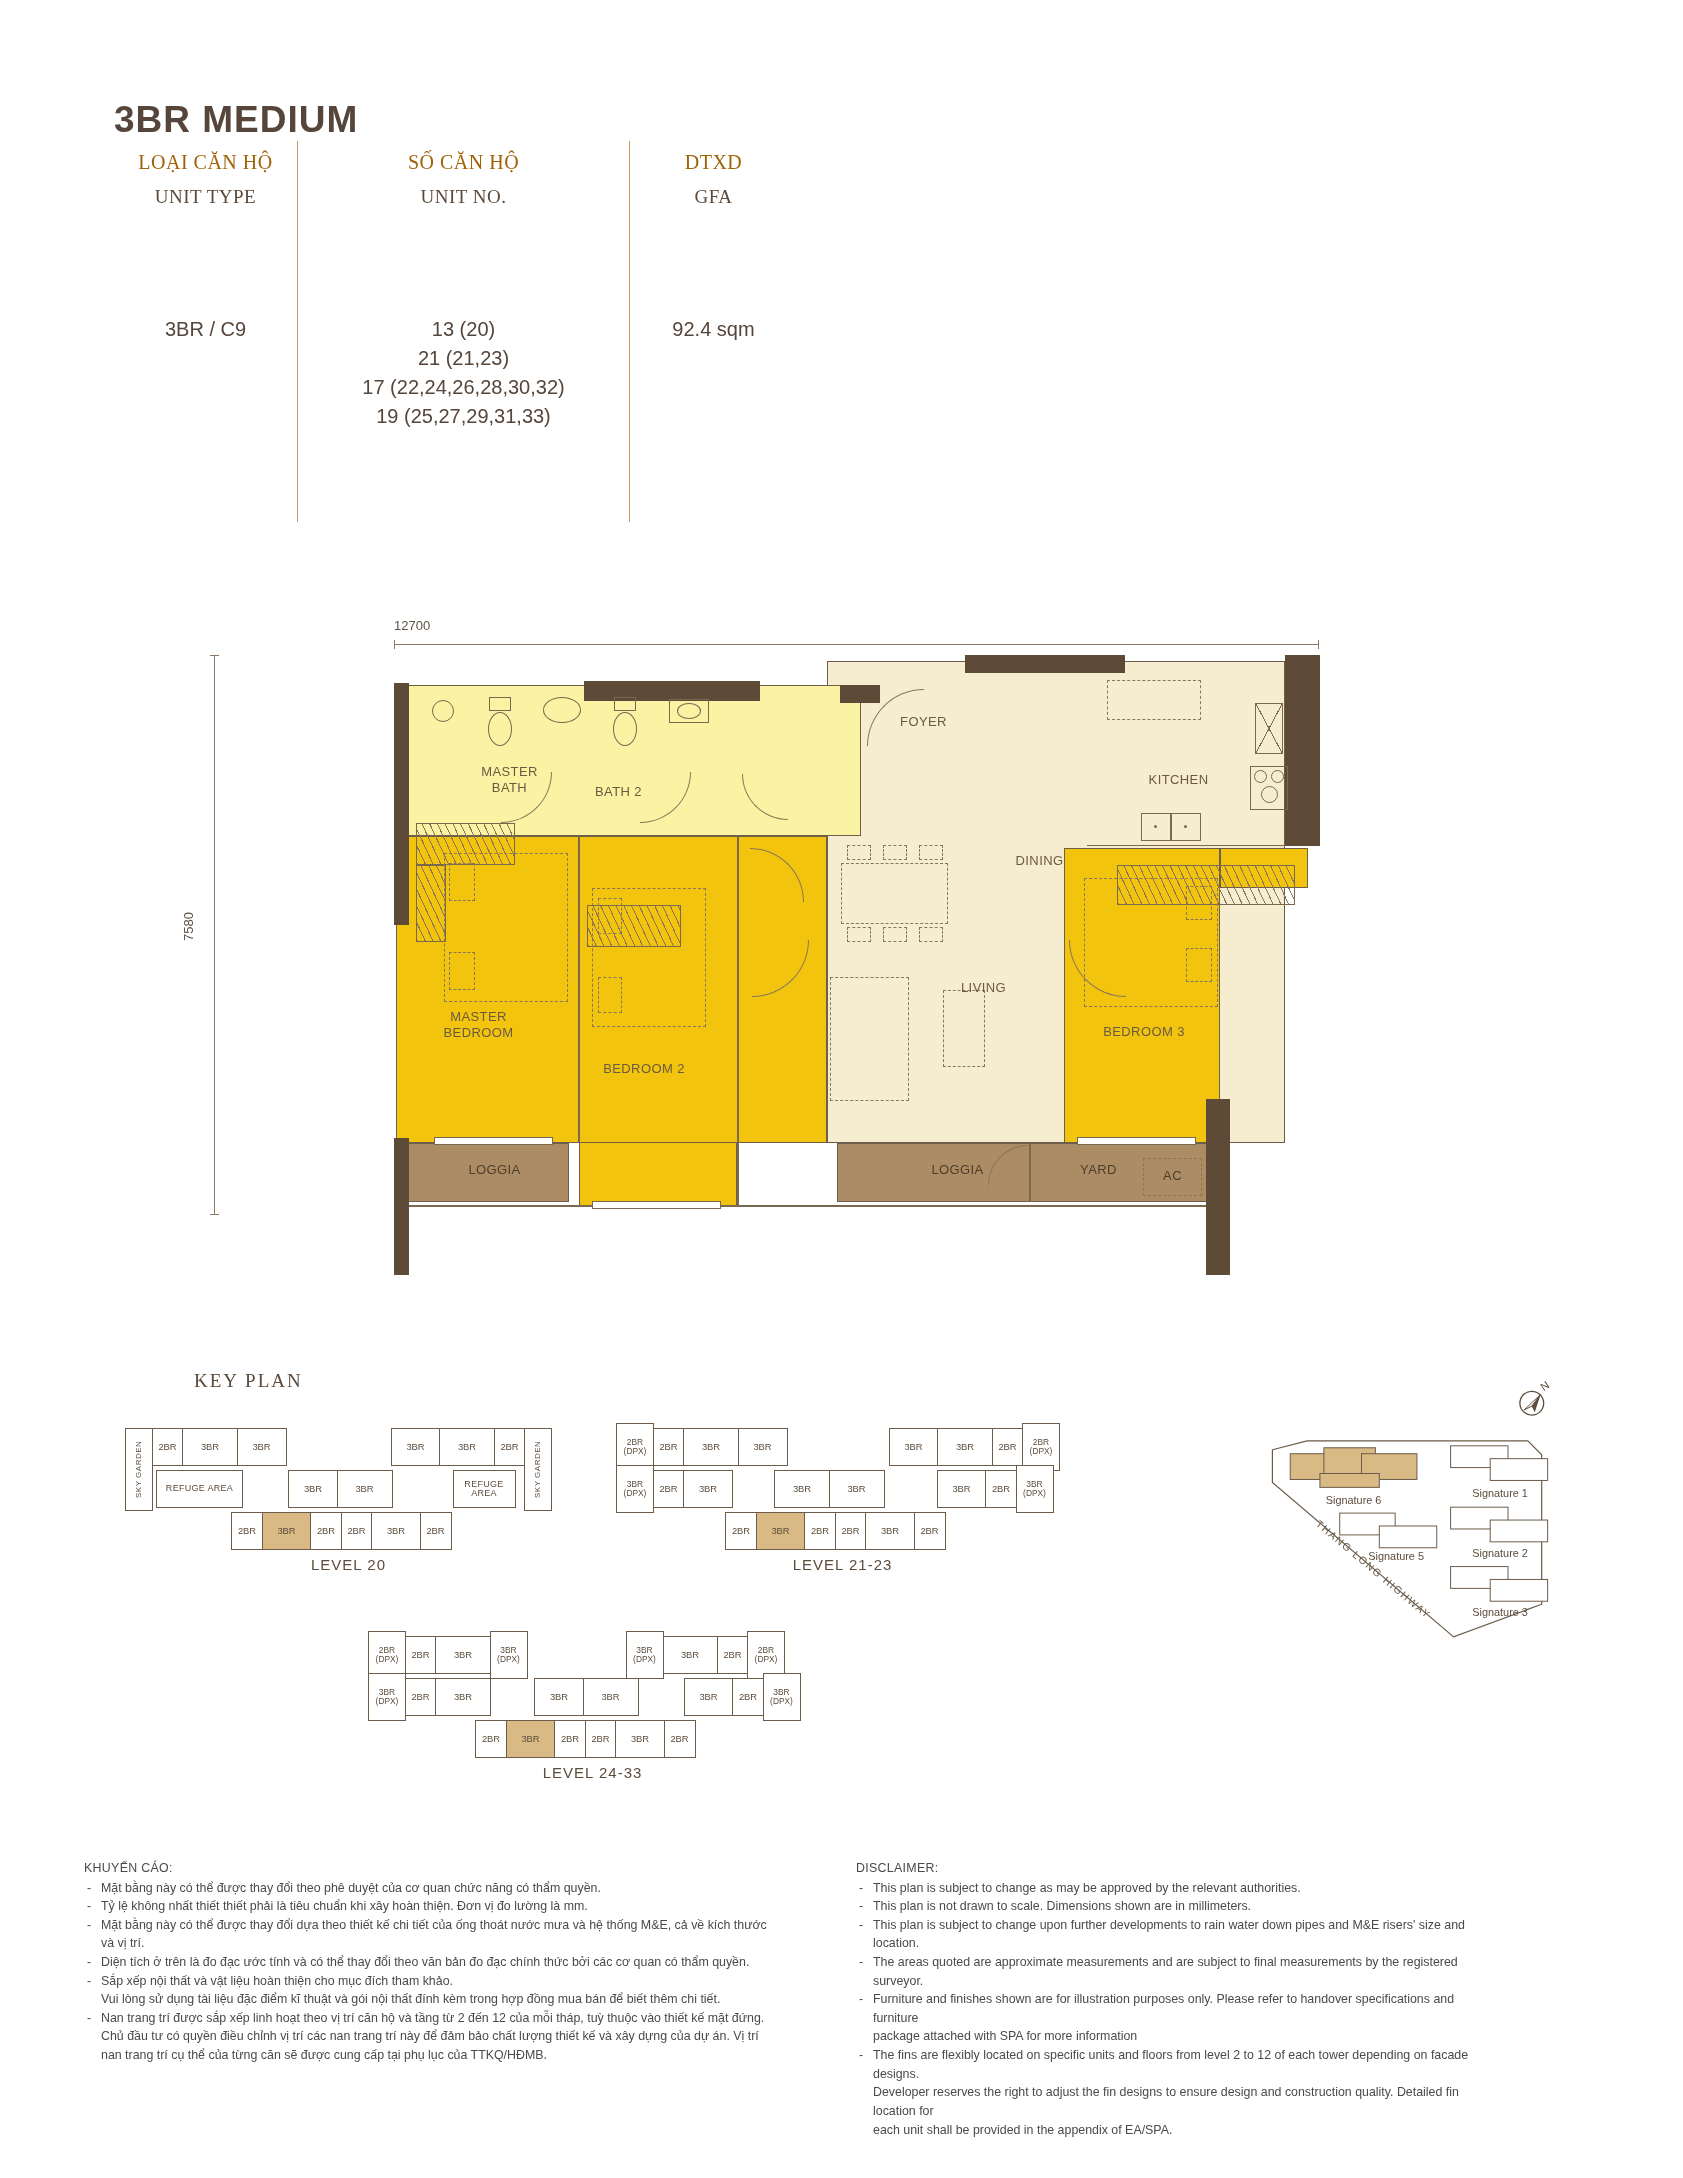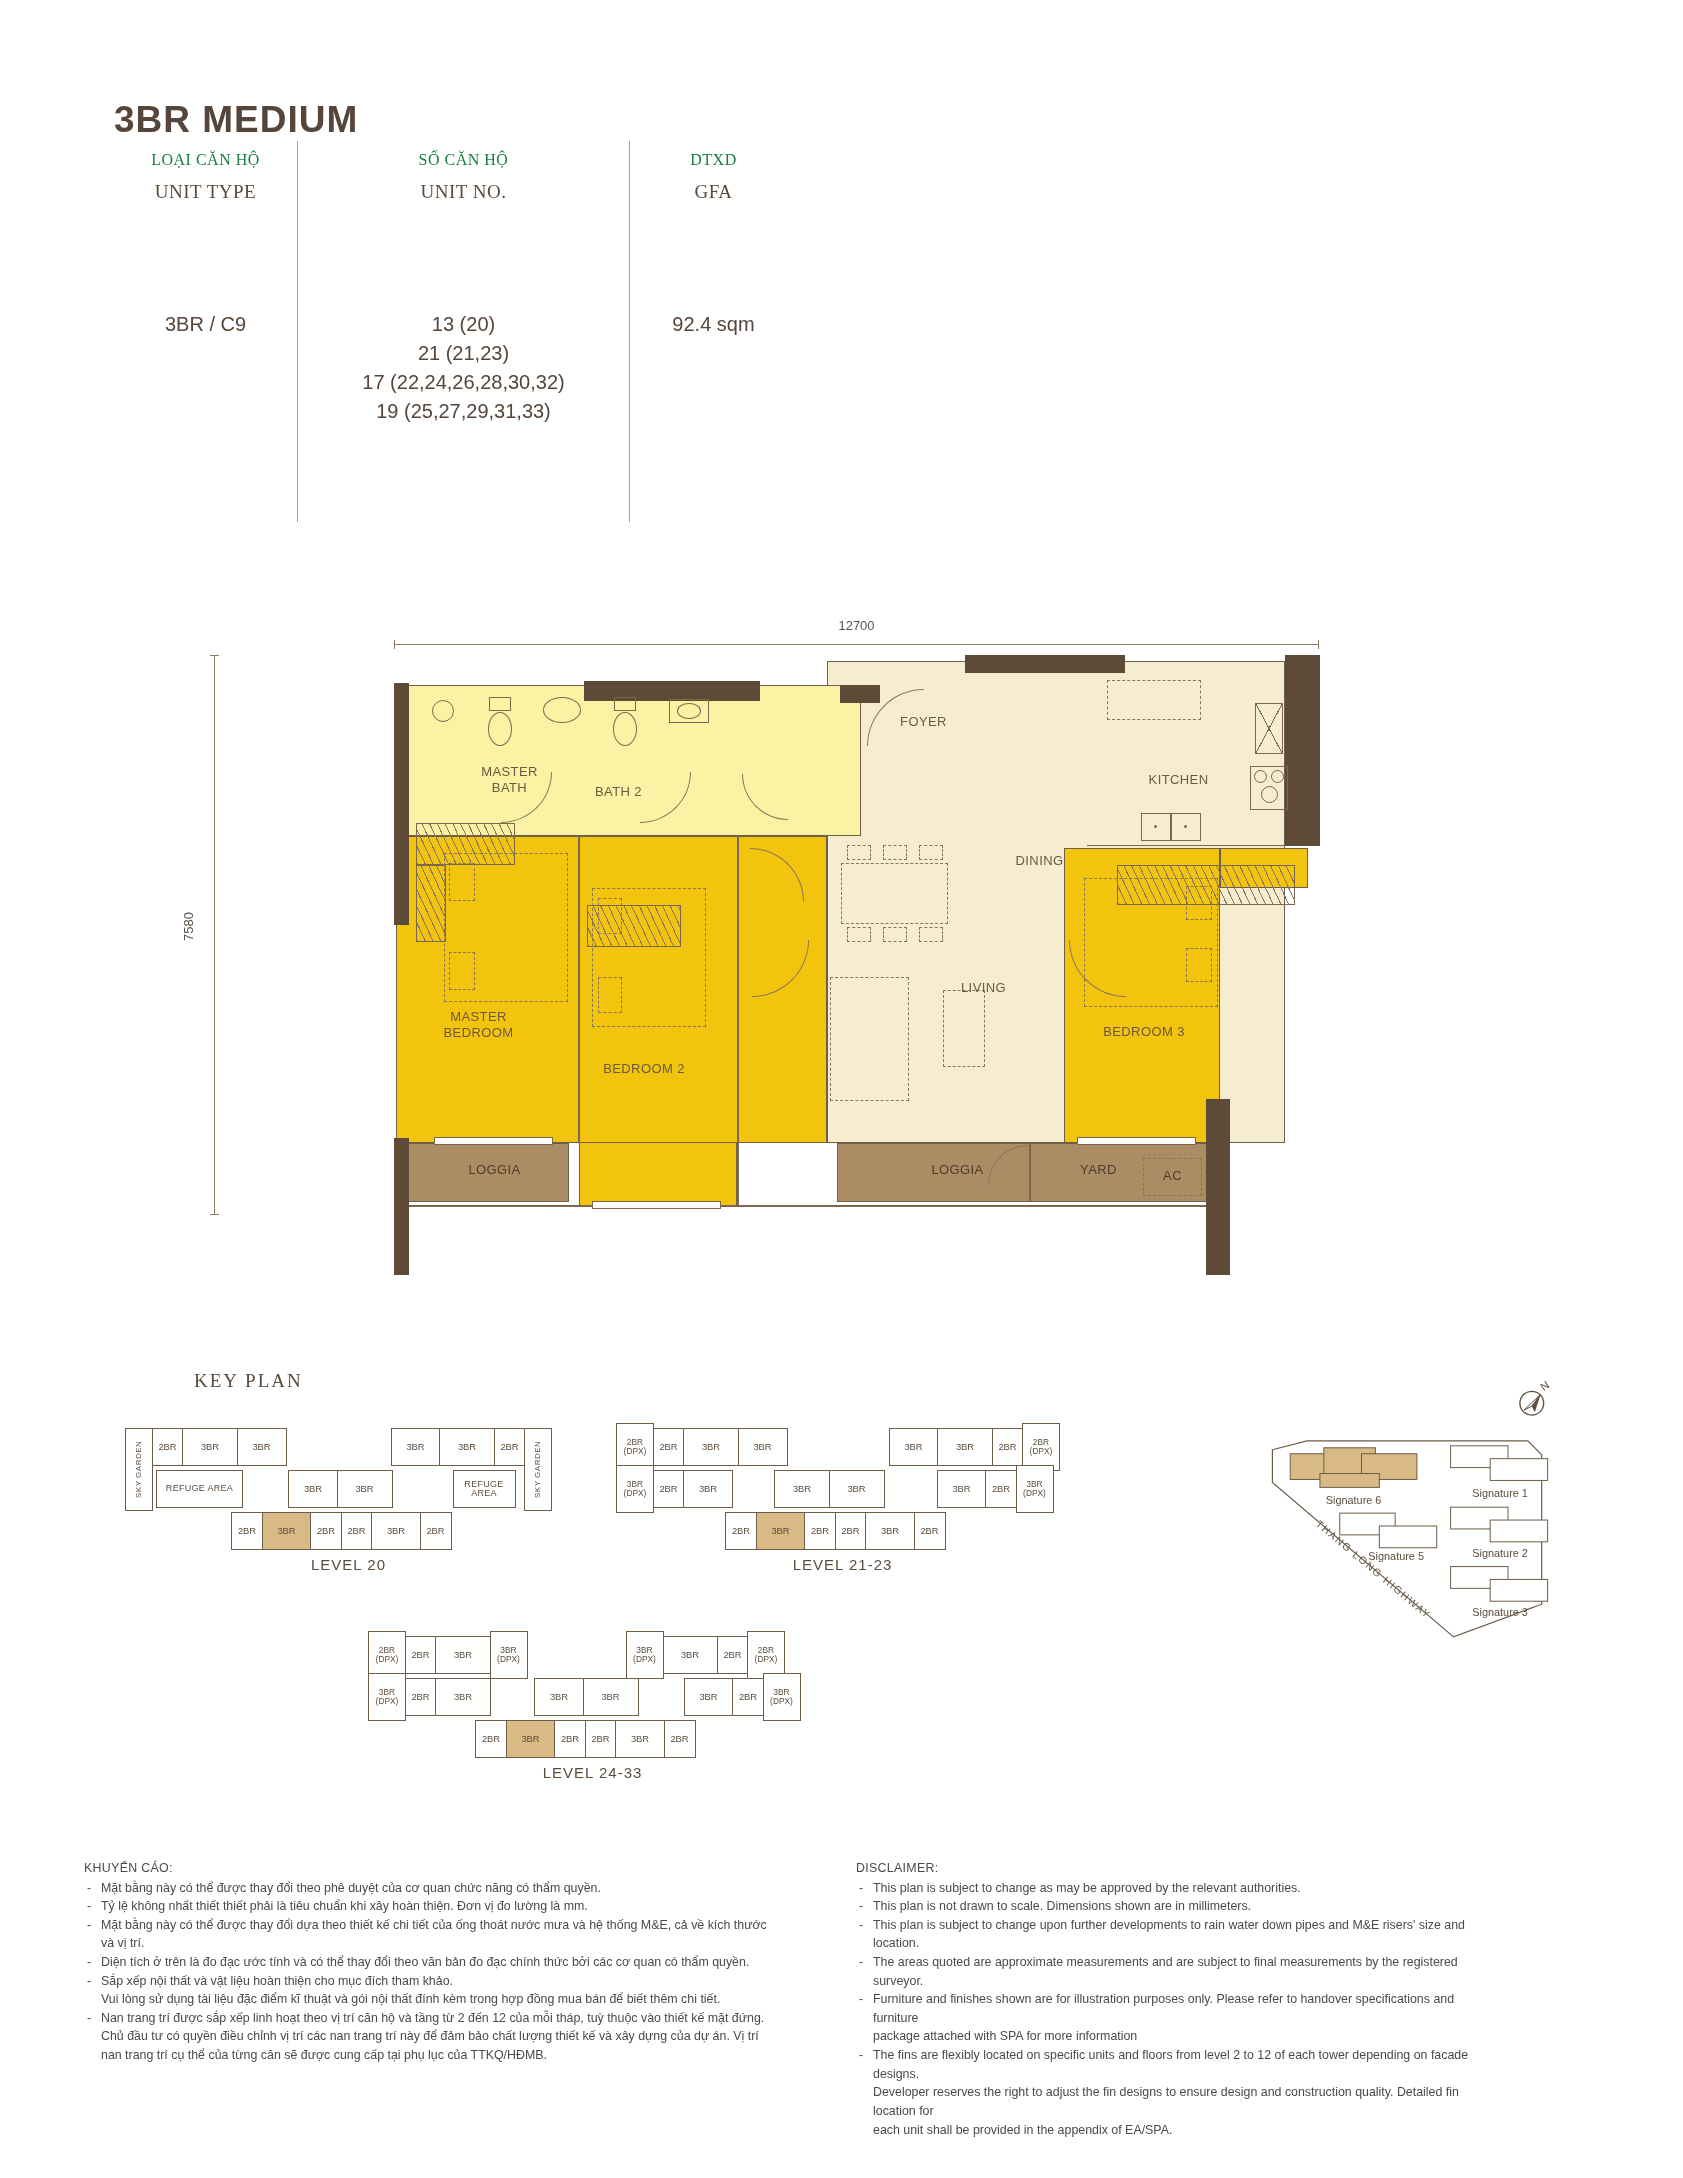--- a/index.html
+++ b/index.html
@@ -15,26 +15,26 @@
     font-size:37px; font-weight:bold; letter-spacing:1px; color:#55453a;
   }
   .spec-table { position:absolute; left:114px; top:141px; width:1010px; height:381px; display:flex; }
   .spec-col { text-align:center; padding-top:10px; }
   .spec-col + .spec-col { border-left:1px solid #c99b5f; }
   .spec-col.c1 { width:183px; }
   .spec-col.c2 { width:203px; }
   .spec-col.c3 { width:332px; }
   .spec-col.c4 { width:149px; }
   .spec-col.c5 { width:144px;padding-left:24px; }
-  .spec-vi { font-family:"Liberation Serif", serif; font-size:16px; color:#15803d; letter-spacing:0.5px; }
+  .spec-vi { font-family:"Liberation Serif", serif; font-size:20px; color:#a16207; letter-spacing:0.5px; }
   .spec-en { font-family:"Liberation Serif", serif; font-size:19px; color:#5b4a3b; margin-top:12px; letter-spacing:0.5px; }
   .spec-val { margin-top:107px; font-size:20px; color:#55453a; line-height:1.45; }
   .spec-val div { line-height:1.45; }
   
-  .dim-top-label { position:absolute; left:394px; top:618px; width:925px; text-align:center; font-size:13px; color:#5d5247; }
+  .dim-top-label { position:absolute; left:394px; top:618px; width:925px; font-size:13px; color:#5d5247; }
   .dim-top-line { position:absolute; left:394px; top:644px; width:925px; height:1px; background:#8a7a66; }
   .dim-top-line i { position:absolute; top:-4px; width:1px; height:9px; background:#8a7a66; display:block; }
   .dim-left-line { position:absolute; left:214px; top:655px; width:1px; height:560px; background:#8a7a66; }
   .dim-left-line i { position:absolute; left:-4px; width:9px; height:1px; background:#8a7a66; display:block; }
   .dim-left-label { position:absolute; left:174px; top:919px; font-size:13px; color:#5d5247; transform:rotate(-90deg); }
   #plan { position:absolute; left:394px; top:655px; width:928px; height:624px; }
   #plan > div { position:absolute; }
   .zone { border:1px solid #6f5e49; }
   .z-cream { background:#f6ecd0; }
   .z-bath  { background:#faf3a4; }

